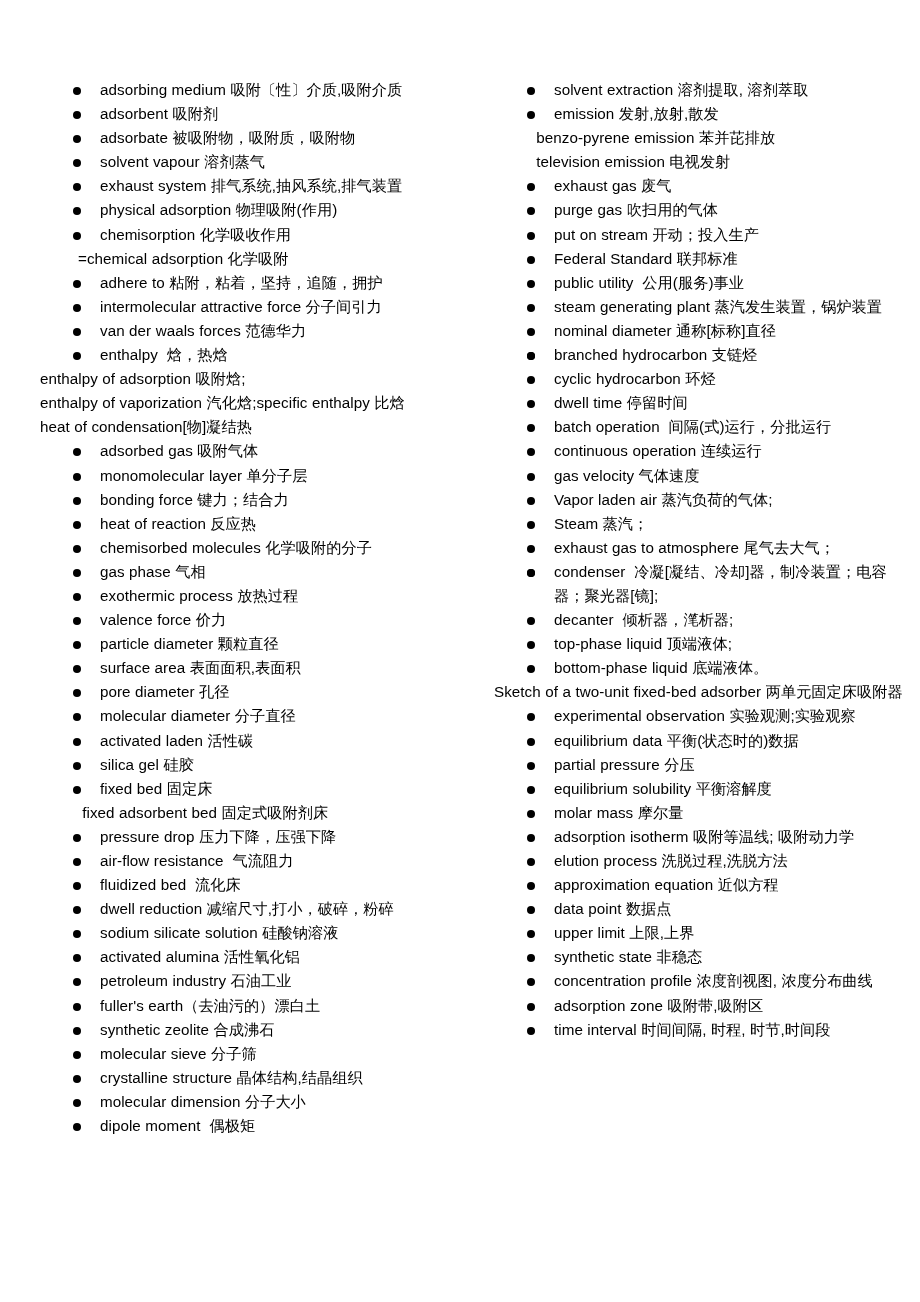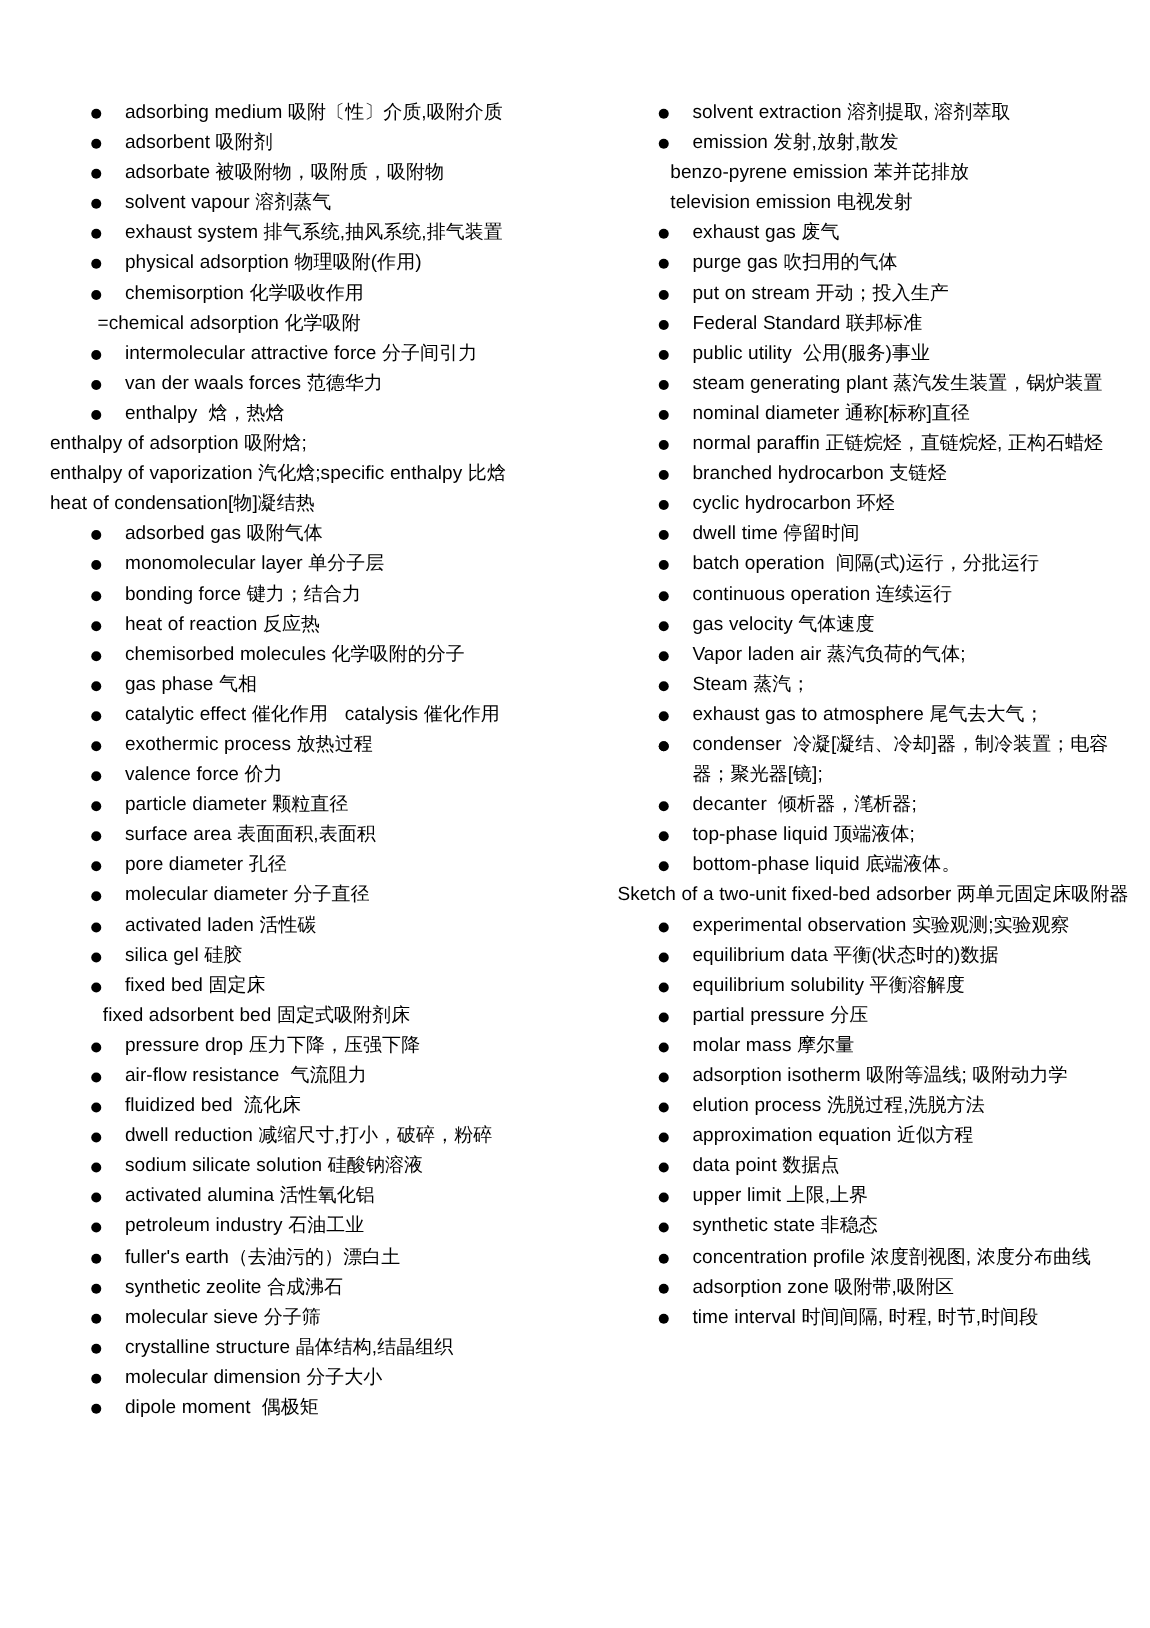--- a/index.html
+++ b/index.html
@@ -97,33 +97,33 @@
   <div class="columns">
     <div class="column col-left">
         <div class="entry bulleted"><span class="bullet"></span><span class="txt">adsorbing medium 吸附〔性〕介质,吸附介质</span></div>
         <div class="entry bulleted"><span class="bullet"></span><span class="txt">adsorbent 吸附剂</span></div>
         <div class="entry bulleted"><span class="bullet"></span><span class="txt">adsorbate 被吸附物，吸附质，吸附物</span></div>
         <div class="entry bulleted"><span class="bullet"></span><span class="txt">solvent vapour 溶剂蒸气</span></div>
         <div class="entry bulleted"><span class="bullet"></span><span class="txt">exhaust system 排气系统,抽风系统,排气装置</span></div>
         <div class="entry bulleted"><span class="bullet"></span><span class="txt">physical adsorption 物理吸附(作用)</span></div>
         <div class="entry bulleted"><span class="bullet"></span><span class="txt">chemisorption 化学吸收作用</span></div>
         <div class="entry indented"><span class="txt">=chemical adsorption 化学吸附</span></div>
+        <div class="entry bulleted"><span class="bullet"></span><span class="txt">adhere to 粘附，粘着，坚持，追随，拥护</span></div>
         <div class="entry bulleted"><span class="bullet"></span><span class="txt">intermolecular attractive force 分子间引力</span></div>
         <div class="entry bulleted"><span class="bullet"></span><span class="txt">van der waals forces 范德华力</span></div>
         <div class="entry bulleted"><span class="bullet"></span><span class="txt">enthalpy  焓，热焓</span></div>
         <div class="entry flush"><span class="txt">enthalpy of adsorption 吸附焓;</span></div>
         <div class="entry flush"><span class="txt">enthalpy of vaporization 汽化焓;specific enthalpy 比焓</span></div>
         <div class="entry flush"><span class="txt">heat of condensation[物]凝结热</span></div>
         <div class="entry bulleted"><span class="bullet"></span><span class="txt">adsorbed gas 吸附气体</span></div>
         <div class="entry bulleted"><span class="bullet"></span><span class="txt">monomolecular layer 单分子层</span></div>
         <div class="entry bulleted"><span class="bullet"></span><span class="txt">bonding force 键力；结合力</span></div>
         <div class="entry bulleted"><span class="bullet"></span><span class="txt">heat of reaction 反应热</span></div>
         <div class="entry bulleted"><span class="bullet"></span><span class="txt">chemisorbed molecules 化学吸附的分子</span></div>
         <div class="entry bulleted"><span class="bullet"></span><span class="txt">gas phase 气相</span></div>
-        <div class="entry bulleted"><span class="bullet"></span><span class="txt">catalytic effect 催化作用   catalysis 催化作用</span></div>
         <div class="entry bulleted"><span class="bullet"></span><span class="txt">exothermic process 放热过程</span></div>
         <div class="entry bulleted"><span class="bullet"></span><span class="txt">valence force 价力</span></div>
         <div class="entry bulleted"><span class="bullet"></span><span class="txt">particle diameter 颗粒直径</span></div>
         <div class="entry bulleted"><span class="bullet"></span><span class="txt">surface area 表面面积,表面积</span></div>
         <div class="entry bulleted"><span class="bullet"></span><span class="txt">pore diameter 孔径</span></div>
         <div class="entry bulleted"><span class="bullet"></span><span class="txt">molecular diameter 分子直径</span></div>
         <div class="entry bulleted"><span class="bullet"></span><span class="txt">activated laden 活性碳</span></div>
         <div class="entry bulleted"><span class="bullet"></span><span class="txt">silica gel 硅胶</span></div>
         <div class="entry bulleted"><span class="bullet"></span><span class="txt">fixed bed 固定床</span></div>
         <div class="entry indented"><span class="txt"> fixed adsorbent bed 固定式吸附剂床</span></div>
@@ -146,40 +146,40 @@
         <div class="entry bulleted"><span class="bullet"></span><span class="txt">emission 发射,放射,散发</span></div>
         <div class="entry indented"><span class="txt"> benzo-pyrene emission 苯并芘排放</span></div>
         <div class="entry indented"><span class="txt"> television emission 电视发射</span></div>
         <div class="entry bulleted"><span class="bullet"></span><span class="txt">exhaust gas 废气</span></div>
         <div class="entry bulleted"><span class="bullet"></span><span class="txt">purge gas 吹扫用的气体</span></div>
         <div class="entry bulleted"><span class="bullet"></span><span class="txt">put on stream 开动；投入生产</span></div>
         <div class="entry bulleted"><span class="bullet"></span><span class="txt">Federal Standard 联邦标准</span></div>
         <div class="entry bulleted"><span class="bullet"></span><span class="txt">public utility  公用(服务)事业</span></div>
         <div class="entry bulleted"><span class="bullet"></span><span class="txt">steam generating plant 蒸汽发生装置，锅炉装置</span></div>
         <div class="entry bulleted"><span class="bullet"></span><span class="txt">nominal diameter 通称[标称]直径</span></div>
-        <div class="entry bulleted"><span class="bullet"></span><span class="txt">normal paraffin 正链烷烃，直链烷烃, 正构石蜡烃</span></div>
+        <div class="entry bulleted"><span class="bullet"></span></div>
         <div class="entry bulleted"><span class="bullet"></span><span class="txt">branched hydrocarbon 支链烃</span></div>
         <div class="entry bulleted"><span class="bullet"></span><span class="txt">cyclic hydrocarbon 环烃</span></div>
         <div class="entry bulleted"><span class="bullet"></span><span class="txt">dwell time 停留时间</span></div>
         <div class="entry bulleted"><span class="bullet"></span><span class="txt">batch operation  间隔(式)运行，分批运行</span></div>
         <div class="entry bulleted"><span class="bullet"></span><span class="txt">continuous operation 连续运行</span></div>
         <div class="entry bulleted"><span class="bullet"></span><span class="txt">gas velocity 气体速度</span></div>
         <div class="entry bulleted"><span class="bullet"></span><span class="txt">Vapor laden air 蒸汽负荷的气体;</span></div>
         <div class="entry bulleted"><span class="bullet"></span><span class="txt">Steam 蒸汽；</span></div>
         <div class="entry bulleted"><span class="bullet"></span><span class="txt">exhaust gas to atmosphere 尾气去大气；</span></div>
         <div class="entry bulleted"><span class="bullet"></span></div>
         <div class="entry bulleted"><span class="bullet"></span><span class="txt">condenser  冷凝[凝结、冷却]器，制冷装置；电容器；聚光器[镜];</span></div>
         <div class="entry bulleted"><span class="bullet"></span><span class="txt">decanter  倾析器，滗析器;</span></div>
         <div class="entry bulleted"><span class="bullet"></span><span class="txt">top-phase liquid 顶端液体;</span></div>
         <div class="entry bulleted"><span class="bullet"></span><span class="txt">bottom-phase liquid 底端液体。</span></div>
         <div class="entry flush"><span class="txt">Sketch of a two-unit fixed-bed adsorber 两单元固定床吸附器</span></div>
         <div class="entry bulleted"><span class="bullet"></span><span class="txt">experimental observation 实验观测;实验观察</span></div>
         <div class="entry bulleted"><span class="bullet"></span><span class="txt">equilibrium data 平衡(状态时的)数据</span></div>
+        <div class="entry bulleted"><span class="bullet"></span><span class="txt">partial pressure 分压</span></div>
         <div class="entry bulleted"><span class="bullet"></span><span class="txt">equilibrium solubility 平衡溶解度</span></div>
-        <div class="entry bulleted"><span class="bullet"></span><span class="txt">partial pressure 分压</span></div>
         <div class="entry bulleted"><span class="bullet"></span><span class="txt">molar mass 摩尔量</span></div>
         <div class="entry bulleted"><span class="bullet"></span><span class="txt">adsorption isotherm 吸附等温线; 吸附动力学</span></div>
         <div class="entry bulleted"><span class="bullet"></span><span class="txt">elution process 洗脱过程,洗脱方法</span></div>
         <div class="entry bulleted"><span class="bullet"></span><span class="txt">approximation equation 近似方程</span></div>
         <div class="entry bulleted"><span class="bullet"></span><span class="txt">data point 数据点</span></div>
         <div class="entry bulleted"><span class="bullet"></span><span class="txt">upper limit 上限,上界</span></div>
         <div class="entry bulleted"><span class="bullet"></span><span class="txt">synthetic state 非稳态</span></div>
         <div class="entry bulleted"><span class="bullet"></span><span class="txt">concentration profile 浓度剖视图, 浓度分布曲线</span></div>
         <div class="entry bulleted"><span class="bullet"></span><span class="txt">adsorption zone 吸附带,吸附区</span></div>
         <div class="entry bulleted"><span class="bullet"></span><span class="txt">time interval 时间间隔, 时程, 时节,时间段</span></div>

